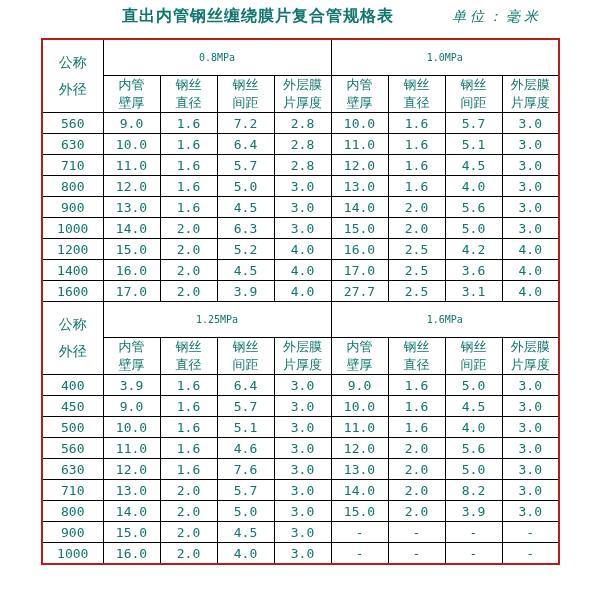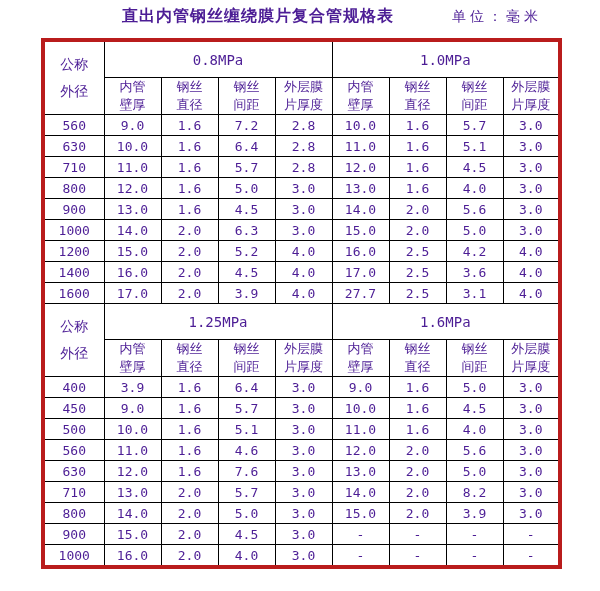--- a/index.html
+++ b/index.html
@@ -1,64 +1,65 @@
 <!DOCTYPE html>
 <html><head>
 <meta charset="utf-8">
 <style>
   html, body { margin: 0; padding: 0; background: #ffffff; }
   .page {
     position: relative;
     width: 600px;
     height: 591px;
     background: #ffffff;
-    color: #4c1d95;
+    color: #0f766e;
     font-family: "Liberation Sans", sans-serif;
   }
   .doc-title {
     position: absolute;
     left: 122px;
     top: 6px;
     font-size: 16px;
     font-weight: bold;
     letter-spacing: 1px;
     white-space: nowrap;
   }
   .unit-label {
     position: absolute;
     left: 452px;
     top: 8px;
     font-size: 14px;
     letter-spacing: 4px;
     white-space: nowrap;
+    font-style: italic;
   }
   table.spec-table {
     position: absolute;
     left: 41px;
     top: 38px;
     width: 517px;
     border-collapse: collapse;
     table-layout: fixed;
-    border: 4px solid #b91c1c;
+    border: 2px solid #b91c1c;
   }
   table.spec-table td {
     border: 1px solid #000000;
     text-align: center;
     vertical-align: middle;
     padding: 0;
     overflow: hidden;
   }
   td.diam-head {
     font-size: 14px;
     line-height: 27px;
   }
   td.pressure-head {
     height: 35px;
     font-family: "DejaVu Sans Mono", monospace;
-    font-size: 14px;
+    font-size: 10px;
   }
   td.sub-head {
     height: 36px;
     font-size: 13px;
     line-height: 18px;
   }
   tr.data-row td {
     height: 20px;
     font-family: "DejaVu Sans Mono", monospace;
     font-size: 13px;

